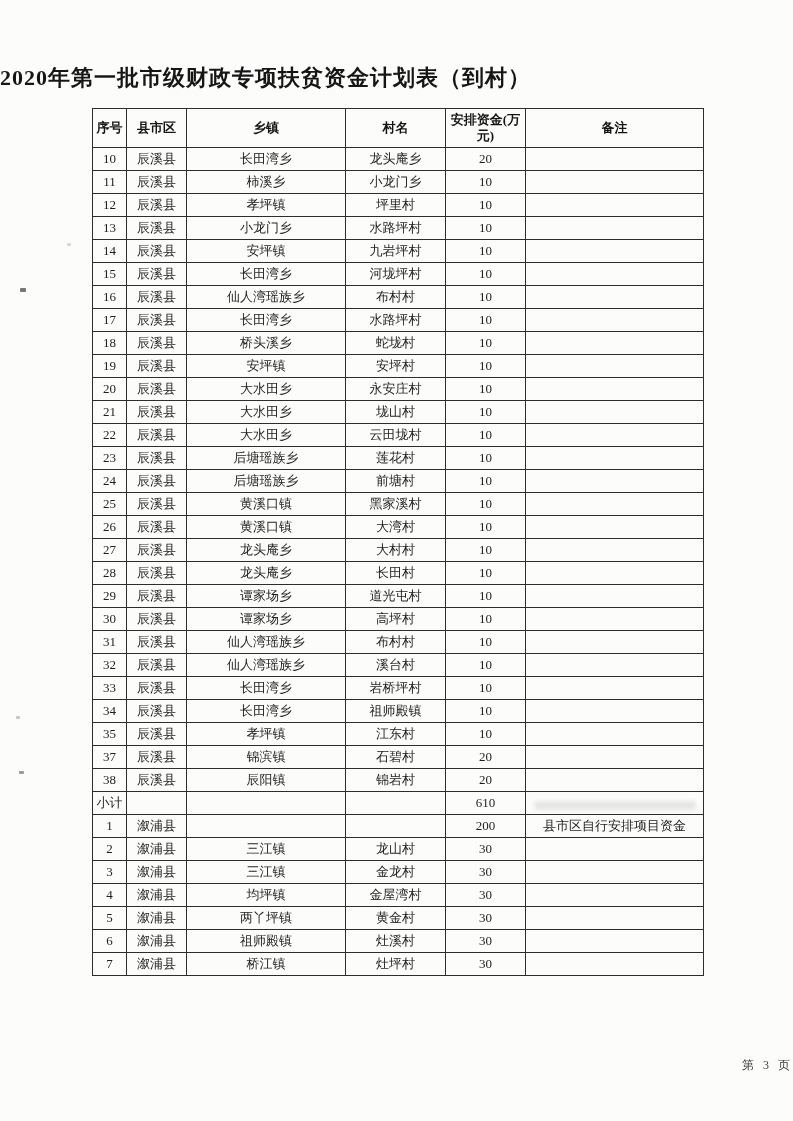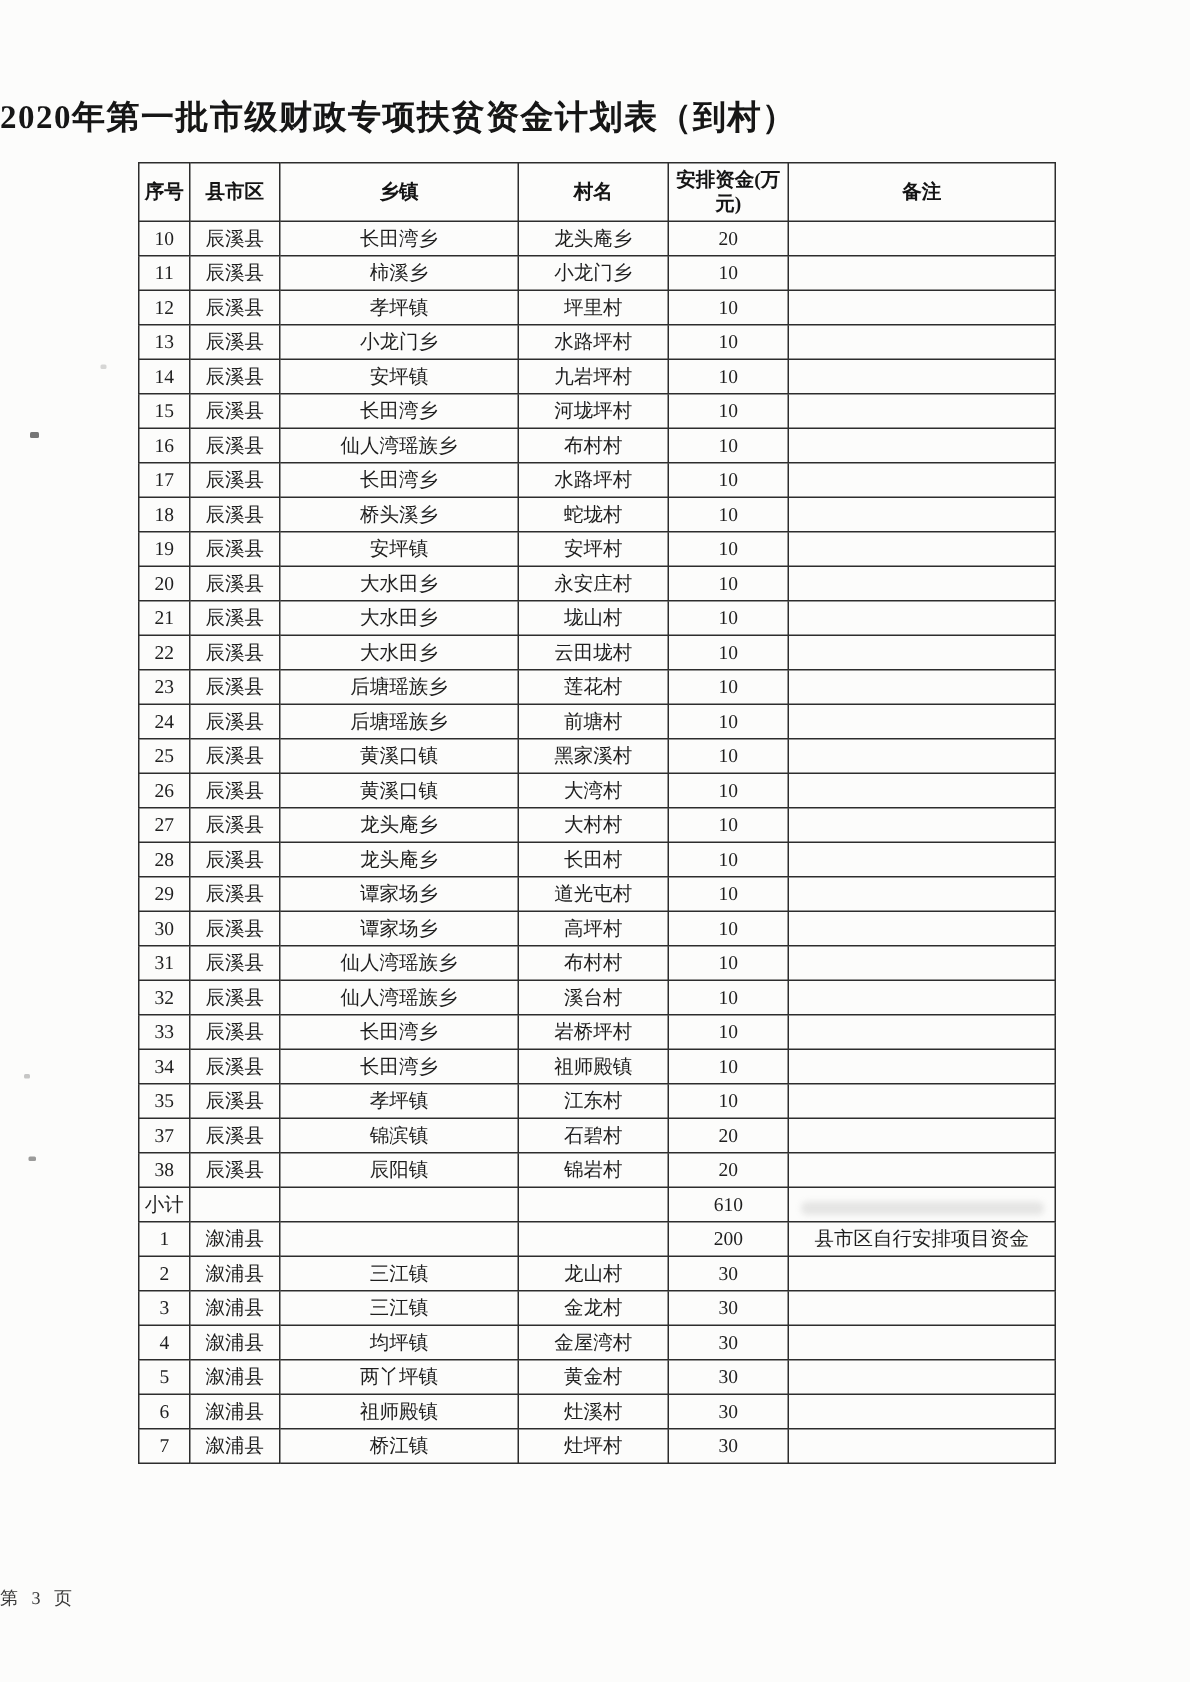--- a/index.html
+++ b/index.html
@@ -43,21 +43,21 @@
     color:#1e1e1e;
   }
   col.c-no{width:34px;}
   col.c-county{width:60px;}
   col.c-town{width:159px;}
   col.c-village{width:100px;}
   col.c-fund{width:80px;}
   col.c-remark{width:178px;}
   .page-footer{
     position:absolute;top:1057px;left:0;width:100%;
-    text-align:left;
+    text-align:right;
     font-size:12px;
     letter-spacing:3px;
     color:#3a3a3a;
   }
   .speck{position:absolute;background:#8f8f8f;border-radius:1px;}
   .speck.s1{left:67px;top:243px;width:4px;height:3px;opacity:.35;}
   .speck.s2{left:20px;top:288px;width:6px;height:4px;opacity:.75;background:#4a4a4a;}
   .speck.s3{left:16px;top:716px;width:4px;height:3px;opacity:.5;}
   .speck.s4{left:19px;top:771px;width:5px;height:3px;opacity:.6;background:#5a5a5a;}
   .smudge{

